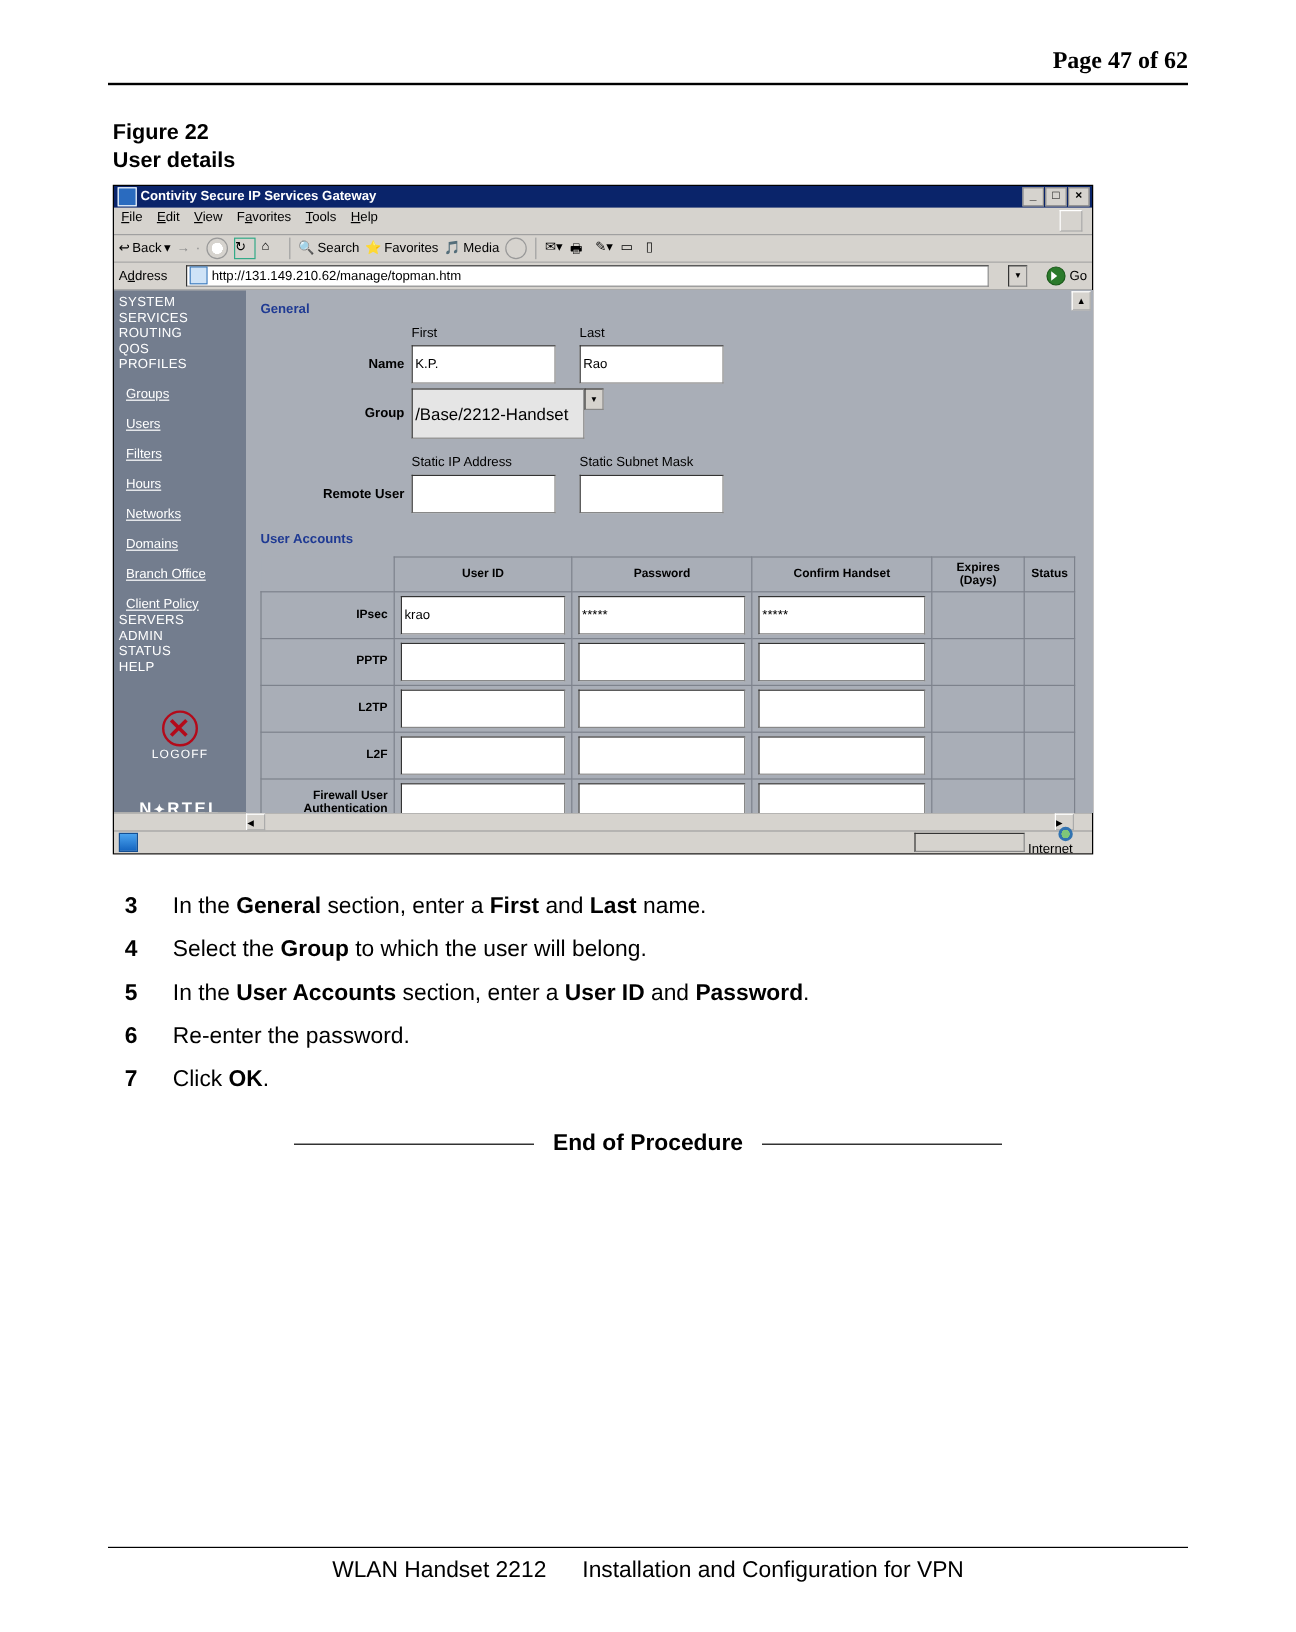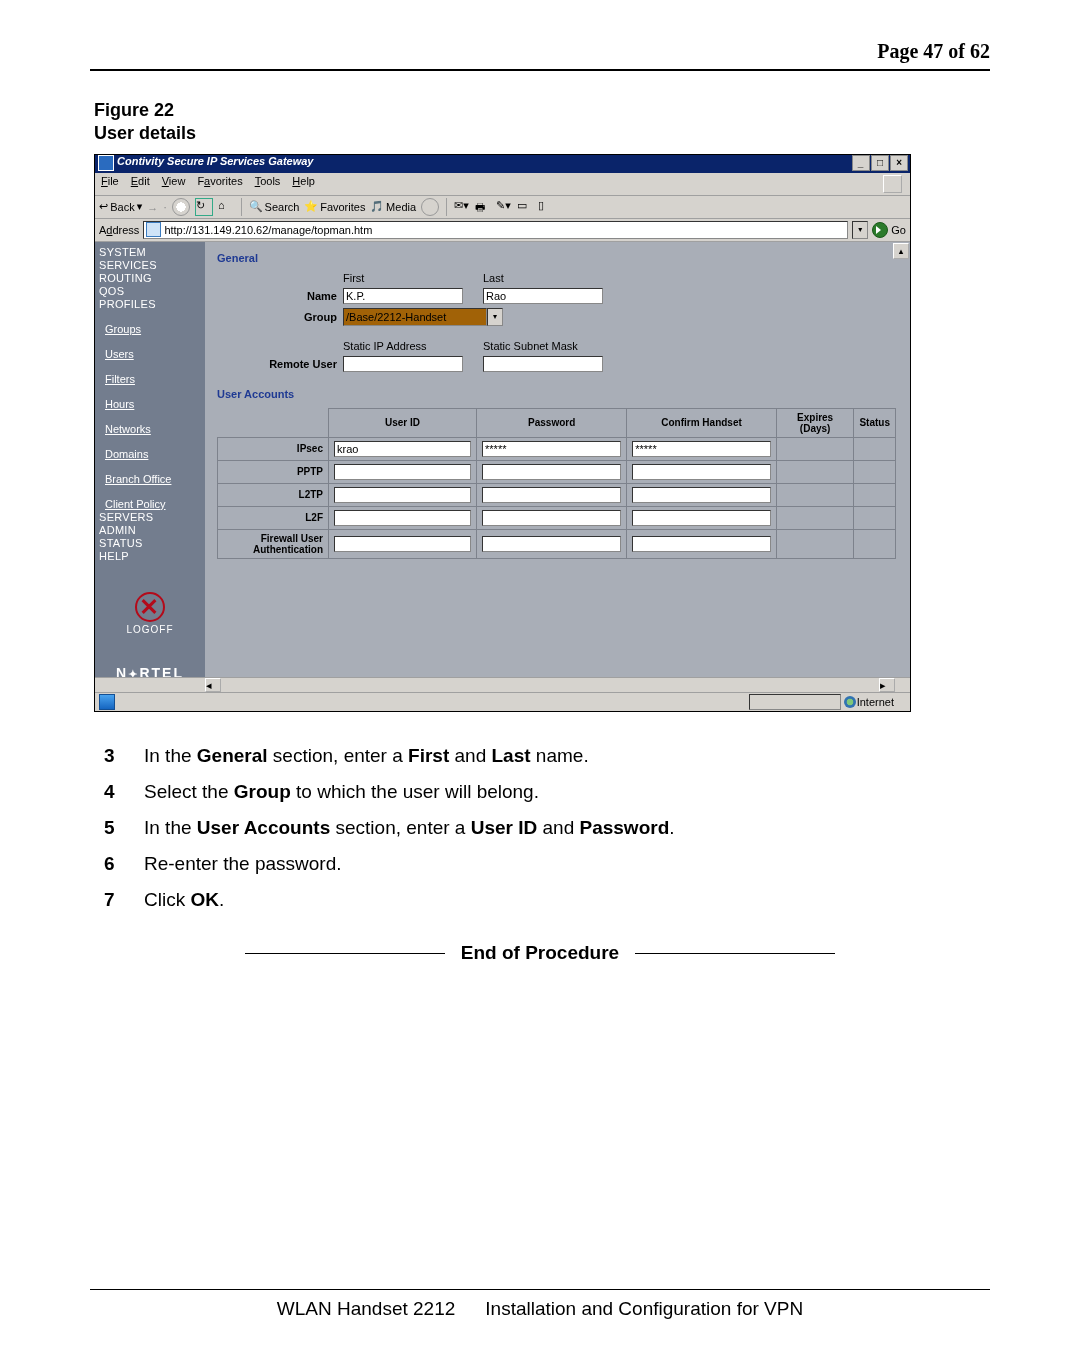--- a/index.html
+++ b/index.html
@@ -15,40 +15,40 @@
   hr.heavy { border:none; border-top:2px solid #000; margin-top:6px; }
   .figcap { margin:28px 0 8px 4px; font-weight:bold; font-size:18px; line-height:1.3; }
   
   .screenshot {
     width: 815px; margin-left:4px;
     border:1px solid #000; display:flex; flex-direction:column;
     font-family: Tahoma, "MS Sans Serif", sans-serif;
     font-size:11px; color:#000; background:#d6d3ce;
   }
   
-  .titlebar { background:#0a246a; color:#fff; display:flex; height:18px;font-style:italic; }
+  .titlebar { background:#0a246a; color:#fff; display:flex; align-items:center; height:18px; }
   .titlebar .app-icon { width:14px;height:14px; margin:0 3px; background:#2a6bbf; border:1px solid #fff; }
   .titlebar .title { flex:1; font-weight:bold; font-size:11px; }
   .titlebar .winbtns { display:flex; }
   .winbtn { width:16px;height:14px;background:#d6d3ce;border:1px solid #888; margin-right:1px; display:flex;align-items:center;justify-content:center;font-size:10px;font-weight:bold;color:#000;}
   .winbtn:last-child{margin-right:2px;}
   
   .menubar { display:flex; gap:12px; padding:2px 6px; }
   .menubar span { font-size:11px; }
   .menubar span u { text-decoration: underline; }
   .sq { width:17px;height:16px;border:1px outset #fff;background:#d6d3ce; margin-left:auto; margin-right:2px;}
   
   .toolbar { display:flex; align-items:center; gap:5px; padding:2px 4px; border-top:1px solid #a0a0a0; border-bottom:1px solid #a0a0a0; background:#d6d3ce;}
   .tbtn { display:flex; align-items:center; gap:2px; font-size:11px; color:#888;}
   .tbtn.black{color:#000;}
   .ticon { width:16px;height:16px; display:inline-block; }
   .ticon.circle{ border-radius:50%; border:1px solid #999; }
   .ticon.stop{ background:radial-gradient(circle,#fff 40%,#d6d3ce 42%); border:1px solid #999;border-radius:50%;}
   .sep{ width:1px;height:18px;background:#a0a0a0; margin:0 2px;}
-  .addrbar{ display:flex; align-items:center; padding:2px 4px; border-bottom:1px solid #a0a0a0; background:#d6d3ce; gap:4px;}
+  .addrbar{ display:flex; align-items:center; padding:2px 4px; border-bottom:1px solid #a0a0a0; background:#d6d3ce; gap:16px;}
   .addrbar .label{ font-size:11px; }
   .addrbar .url-input{ flex:1; background:#fff; border:1px inset #888; height:16px; display:flex; align-items:center; padding-left:2px; font-size:11px;}
   .addrbar .url-input .doc-ic{width:13px;height:13px;border:1px solid #3b7bbf; margin-right:3px; background:linear-gradient(#cfe3f7,#cfe3f7);}
   .go-btn{ display:flex; align-items:center; gap:3px; font-size:11px;}
   .go-btn .arrow{ width:14px;height:14px;border-radius:50%;background:#2b7a2b;border:1px solid #1a5a1a; position:relative;}
   .go-btn .arrow::after{content:"";position:absolute;left:3px;top:3px;width:0;height:0;border-top:4px solid transparent;border-bottom:4px solid transparent;border-left:5px solid #fff;}
   .dd{width:14px;height:16px;border:1px inset #888;background:#d6d3ce;display:flex;align-items:center;justify-content:center;font-size:8px;}
   
   .content { display:flex; height:435px; }
   .sidebar{ width:110px; background:#737d8e; color:#fff; font-size:11px; padding:4px 6px; box-sizing:border-box;}
@@ -62,39 +62,39 @@
   .nortel{ margin-top:30px;text-align:center;}
   .nortel-top{ font-weight:bold; font-size:14px; letter-spacing:2px; color:#fff;}
   .nortel-sub{ font-size:9px; letter-spacing:1px; color:#fff;}
   .mainpane{ flex:1; background:#a9aeb7; position:relative; overflow:auto;}
   .scroll-top{position:absolute;right:1px;top:1px;width:14px;height:14px;border:1px outset #fff;background:#d6d3ce;display:flex;align-items:center;justify-content:center;font-size:9px;}
   .panel{ padding:6px 14px 8px 12px; }
   .heading{ color:#1f3a93; font-weight:bold; font-size:11px; margin:4px 0 8px 0;}
   .formrow{ display:flex; align-items:center; margin:4px 0; }
   .lbl{ width:120px; text-align:right; padding-right:6px; font-size:11px;}
   .lbl.bold{ font-weight:bold;}
-  .field-input{ background:#fff; border:1px inset #888; height:16px; font-size:11px; padding:0 2px; box-sizing:border-box;}
+  .field-input{ background:#fff; border:1px inset #888; height:32px; font-size:11px; padding:0 2px; box-sizing:border-box;}
   .w120{width:120px;}
   .spacer{ width:20px;}
   .select{ display:flex; }
-  .select .sel-body{ background:#a16207; border:1px inset #888; height:16px; width:138px; padding:0 2px; font-size:11px; display:flex;align-items:center;}
+  .select .sel-body{ background:#e5e5e5; border:1px inset #888; height:16px; width:138px; padding:12px 2px; font-size:14px; display:flex;align-items:center;}
   .note{ font-size:10px; text-align:center; margin-top:4px;}
   table.acct{ border-collapse:collapse; margin-top:4px; width:100%;}
   .acct th{ background:#a9aeb7; border:1px solid #7d828c; font-size:10px; font-weight:bold; padding:3px 5px;}
   .acct td{ border:1px solid #7d828c; padding:3px 5px; text-align:left;}
   .acct td.rhead{ text-align:right; font-weight:bold; font-size:10px; background:#a9aeb7; width:100px;}
   .acct td .field-input{ width:100%; }
   
   .hstrip{height:14px;background:#d6d3ce;border-top:1px solid #a0a0a0;display:flex;align-items:center;}
   .hstrip .hbtn{width:14px;height:12px;border:1px outset #fff;background:#d6d3ce;}
   .statusbar{height:18px;background:#d6d3ce;border-top:1px solid #a0a0a0;display:flex;align-items:center;font-size:11px;}
   .statusbar .ie-ic{width:14px;height:14px;margin:0 4px;background:linear-gradient(#4aa3ef,#1565c0);border:1px solid #134f94;}
   .statusbar .fill{flex:1;}
   .statusbar .well{border:1px inset #888;height:14px;margin-right:3px;}
-  .statusbar .zone{display:flex;align-items:flex-start;gap:1px;padding-right:16px;}
+  .statusbar .zone{display:flex;align-items:flex-end;gap:1px;padding-right:16px;flex-direction:column;}
   .statusbar .globe{width:12px;height:12px;background:radial-gradient(circle,#7fc779 40%,#3173b1 42%);border-radius:50%;}
   
   ol.steps{ margin:26px 0 0 14px; padding:0; list-style:none; counter-reset: none; font-size:19px; line-height:1.9;}
   ol.steps li{display:flex; gap:24px;}
   ol.steps li .num{ font-weight:bold; width:16px;}
   .eop{ display:flex; align-items:center; justify-content:center; gap:16px; margin:24px 0 0 0;}
   .eop .line{flex:0 0 200px; height:1px; background:#000;}
   .eop .txt{font-weight:bold;font-size:19px;}
   
   .page-footer{ position:absolute; left:90px; right:90px; bottom:40px;}

